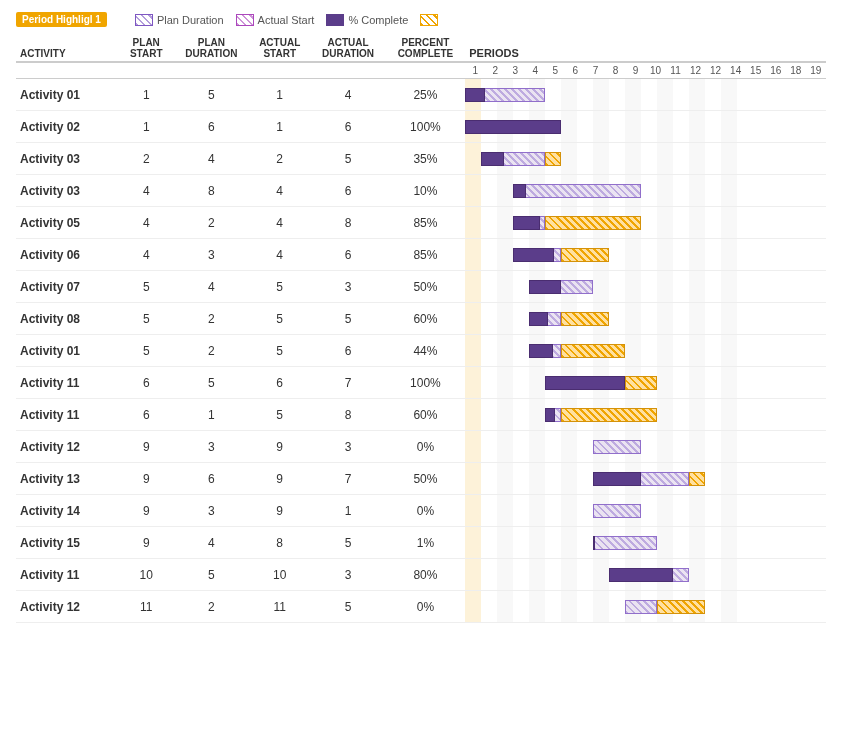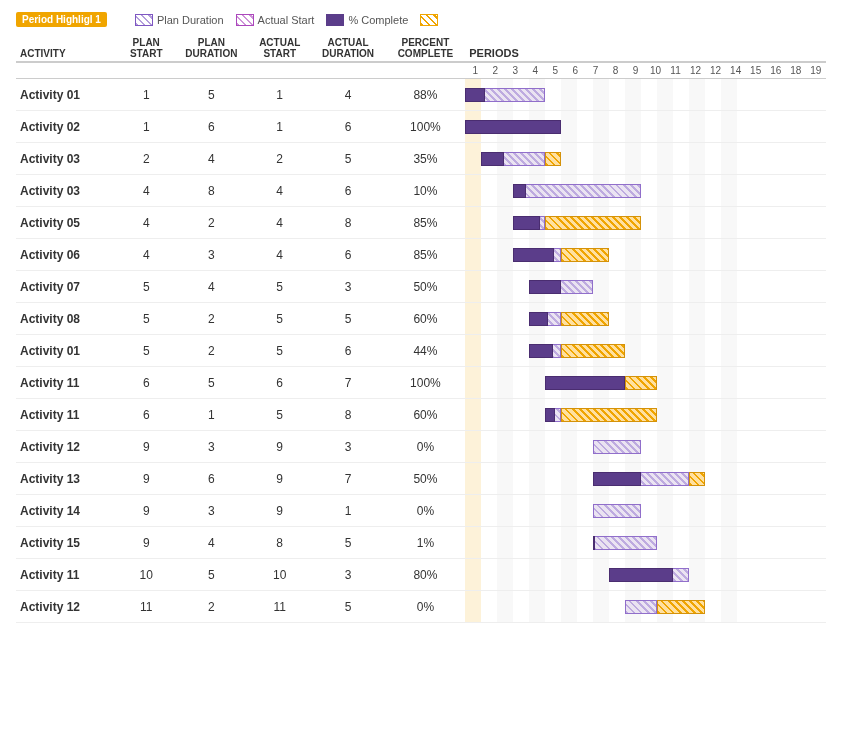--- a/index.html
+++ b/index.html
@@ -247,21 +247,21 @@
         <th class="period-col">19</th>
       </tr>
     </thead>
     <tbody id="gantt-body">
     <tr>
           <td class="activity-name">Activity 01</td>
           <td>1</td>
           <td>5</td>
           <td>1</td>
           <td>4</td>
-          <td>88%</td>
+          <td>25%</td>
           <td colspan="18" class="gantt-cell" style="padding: 0px; position: relative;">
             <div style="position: absolute; top: 0px; left: 0px; width: 100%; height: 100%; display: flex;">
               <div style="width: 16px; height: 100%; flex-shrink: 0; background: rgba(240, 165, 0, 0.15);"></div>
               <div style="width: 16px; height: 100%; flex-shrink: 0; background: rgb(255, 255, 255);"></div>
               <div style="width: 16px; height: 100%; flex-shrink: 0; background: rgb(248, 248, 248);"></div>
               <div style="width: 16px; height: 100%; flex-shrink: 0; background: rgb(255, 255, 255);"></div>
               <div style="width: 16px; height: 100%; flex-shrink: 0; background: rgb(248, 248, 248);"></div>
               <div style="width: 16px; height: 100%; flex-shrink: 0; background: rgb(255, 255, 255);"></div>
               <div style="width: 16px; height: 100%; flex-shrink: 0; background: rgb(248, 248, 248);"></div>
               <div style="width: 16px; height: 100%; flex-shrink: 0; background: rgb(255, 255, 255);"></div>

